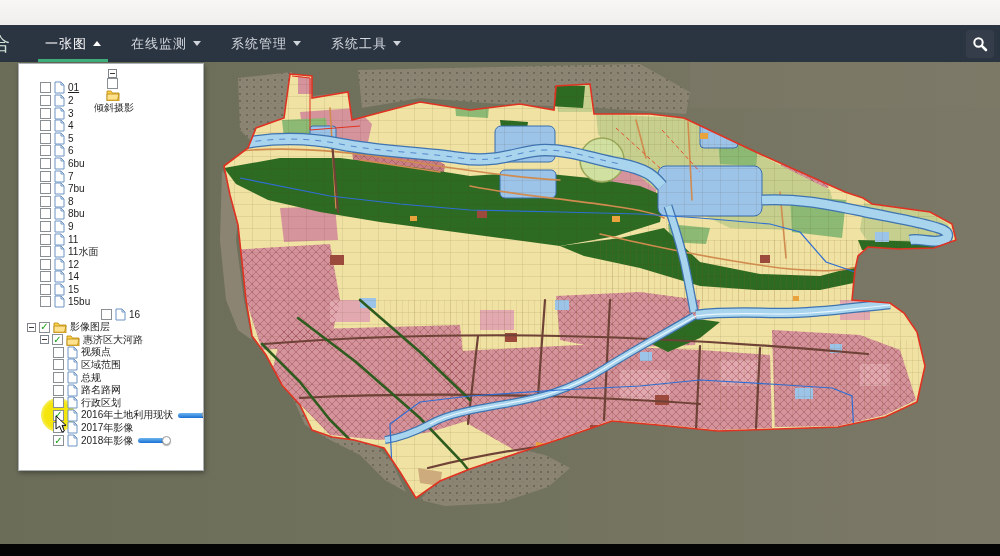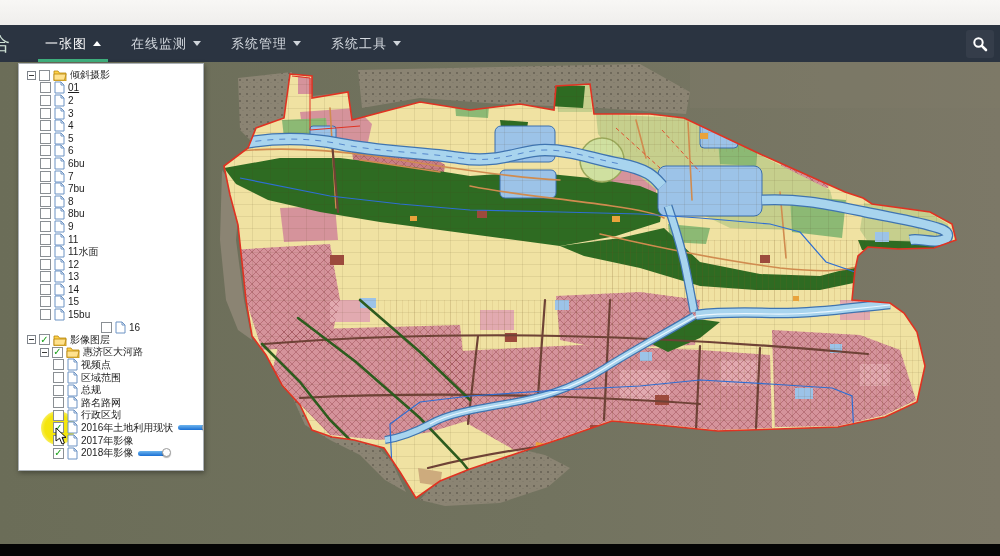--- a/index.html
+++ b/index.html
@@ -289,21 +289,21 @@
       <path d="M292,76 L310,78 L310,130 L360,126"></path>
       <path stroke="#e05030" stroke-dasharray="4 3" d="M616,128 L660,168 M662,130 L700,172"></path>
     </g>
   </g>
 
   <path fill="none" stroke="#e03222" stroke-width="1.6" d="M224,166 L248,148 L256,128 L284,118 L290,74 L312,76 L312,98 L348,92 L352,120 L420,102 L470,110 L520,104 L554,110 L556,86 L590,84 L594,114 L650,114 L684,118 L760,154 L845,192 L863,198 L872,204 L930,212 L952,224 L956,240 L934,248 L898,249 L868,247 L858,256 L855,270 L852,300 L890,303 L904,313 L917,332 L925,366 L917,402 L885,417 L838,427 L778,429 L718,431 L658,425 L612,421 L560,439 L518,453 L470,469 L440,481 L416,498 L400,472 L384,448 L354,440 L332,437 L312,430 L300,405 L282,385 L266,355 L252,336 L246,300 L242,262 L238,225 L230,195 Z"></path>
 </svg>
 </div>
 
 <div class="layer-panel" id="layer-panel">
-    <div class="tree-row" style="padding-left: 6px;">
+    <div class="tree-row" style="padding-left: 6px; flex-direction: column;">
       <span class="exp">
         <i></i>
       </span>
       <span class="cb"></span>
       <span class="node-icon">
         <svg width="14" height="12" viewBox="0 0 14 12">
           <path d="M1,2 h4 l1.5,2 H13 v8 H1 z" fill="#ffd24a" stroke="#b8860b" stroke-width="0.8"></path>
           <path d="M1,5 h12 l-1.5,6.2 H1 z" fill="#ffe28e" stroke="#b8860b" stroke-width="0.8"></path>
         </svg>
       </span>
@@ -451,30 +451,20 @@
     </div>
     <div class="tree-row" style="padding-left: 19px;">
       <span class="cb"></span>
       <span class="node-icon">
         <svg width="11" height="13" viewBox="0 0 11 13">
           <path d="M1,1 h6 l3,3 v8 H1 z" fill="#ffffff" stroke="#6c93c4" stroke-width="1"></path>
           <path d="M7,1 v3 h3" fill="none" stroke="#6c93c4" stroke-width="1"></path>
         </svg>
       </span>
       <span class="lbl">12</span>
-    </div>
-    <div class="tree-row" style="padding-left: 19px;">
-      <span class="cb"></span>
-      <span class="node-icon">
-        <svg width="11" height="13" viewBox="0 0 11 13">
-          <path d="M1,1 h6 l3,3 v8 H1 z" fill="#ffffff" stroke="#6c93c4" stroke-width="1"></path>
-          <path d="M7,1 v3 h3" fill="none" stroke="#6c93c4" stroke-width="1"></path>
-        </svg>
-      </span>
-      <span class="lbl">13</span>
     </div>
     <div class="tree-row" style="padding-left: 19px;">
       <span class="cb"></span>
       <span class="node-icon">
         <svg width="11" height="13" viewBox="0 0 11 13">
           <path d="M1,1 h6 l3,3 v8 H1 z" fill="#ffffff" stroke="#6c93c4" stroke-width="1"></path>
           <path d="M7,1 v3 h3" fill="none" stroke="#6c93c4" stroke-width="1"></path>
         </svg>
       </span>
       <span class="lbl">14</span>

